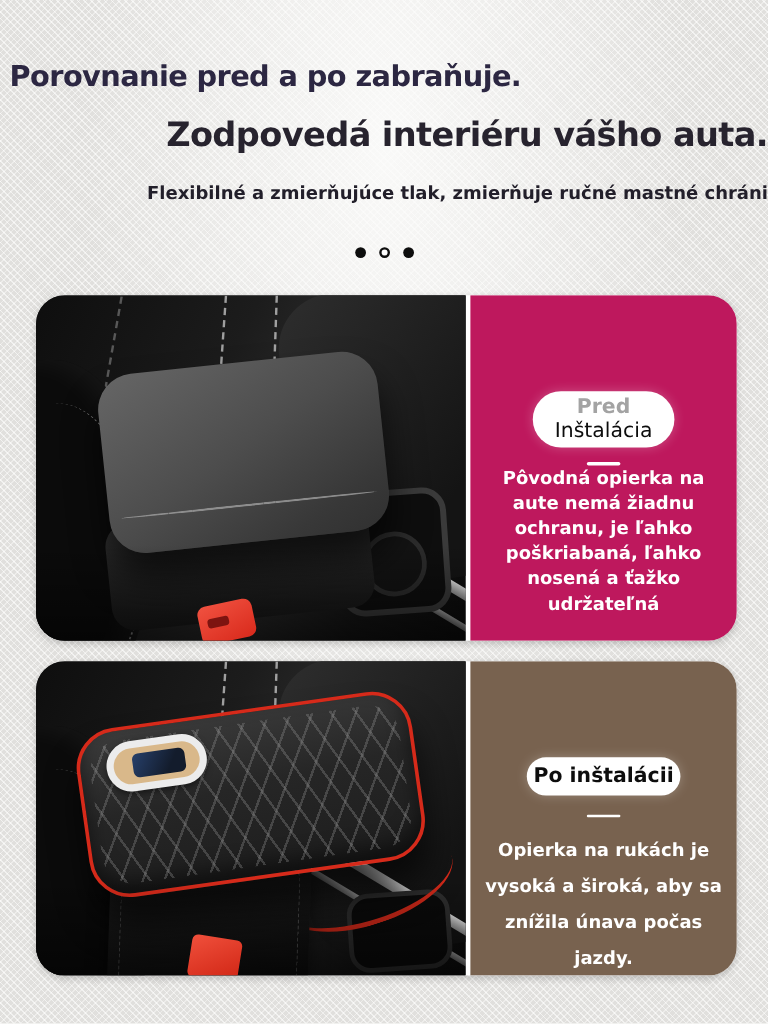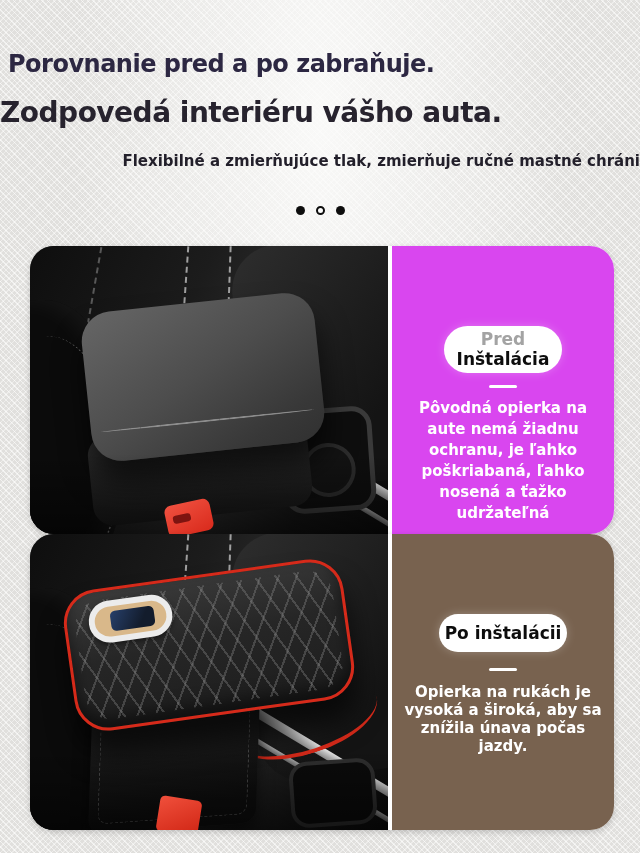--- a/index.html
+++ b/index.html
@@ -15,21 +15,21 @@
       repeating-linear-gradient(-45deg, rgba(255,255,255,.4) 0 1px, rgba(0,0,0,0.02) 1px 4px);
   }
 
   
   .kicker{
     position:absolute; left:8px; top:50px;
     font-size:24px; font-weight:bold; color:#2c2742; letter-spacing:-0.5px;
   }
   .title{
     position:absolute; left:0; top:96px; width:100%;
-    text-align:left; font-size:28px; font-weight:bold; color:#27232e; letter-spacing:-0.5px;
+    text-align:right; font-size:28px; font-weight:bold; color:#27232e; letter-spacing:-0.5px;
   }
   .subtitle{
     position:absolute; left:0; top:150px; width:100%;
     text-align:right; font-size:15px; font-weight:bold; color:#221f2a; line-height:22px;
   }
   .subtitle span{ display:block; }
 
   .dots{
     position:absolute; left:0; top:206px; width:100%;
     display:flex; justify-content:center; align-items:center; gap:11px;
@@ -38,21 +38,21 @@
   .dot[data-state="filled"]{ background:#0d0d0d; }
   .dot[data-state="hollow"]{ background:#fdfdfd; border:2.5px solid #0d0d0d; }
 
   
   .panel{
     position:absolute; left:30px; width:584px;
     border-radius:24px; overflow:hidden; background:#ffffff;
     display:flex; box-shadow:0 2px 6px rgba(0,0,0,.18);
   }
   .panel-before{ top:246px; height:288px; }
-  .panel-after{ top:534px; height:296px; }
+  .panel-after{ top:551px; height:262px; }
 
   .photo{ position:relative; width:358px; height:100%; flex:none; overflow:hidden; background:#181818; }
   .photo-base{
     position:absolute; inset:0;
     background:linear-gradient(115deg,#0e0e0e 0%,#1c1c1c 38%,#2b2b2b 58%,#151515 80%,#0c0c0c 100%);
   }
   .seat-stitch{ position:absolute; top:-10px; height:230px; width:0;
     border-left:2px dashed rgba(230,230,230,.65); }
   .seat-stitch.s1{ left:150px; transform:rotate(4deg); }
   .seat-stitch.s2{ left:196px; transform:rotate(2deg); }
@@ -154,43 +154,43 @@
   .red-object{
     position:absolute; left:128px; bottom:-4px; width:42px; height:36px;
     background:linear-gradient(150deg,#f0503c,#cf2413); border-radius:5px; transform:rotate(9deg);
   }
 
   
   .info{
     flex:1; margin-left:4px; height:100%;
     display:flex; flex-direction:column; align-items:center;
   }
-  .info-before{ background:#d946ef; }
+  .info-before{ background:#be185d; }
   .info-after{ background:#78624f; }
 
   .badge-pill{
     background:#ffffff; border-radius:24px;
     display:flex; flex-direction:column; align-items:center; justify-content:center;
     box-shadow:0 0 10px rgba(255,255,255,.25);
   }
   .pill-before{ margin-top:80px; width:118px; height:47px; }
   .pill-before .badge-top{ font-size:17px; font-weight:bold; color:#a3a3a3; line-height:19px; }
-  .pill-before .badge-bottom{ font-size:17px; font-weight:bold; color:#0d0d0d; line-height:21px; }
+  .pill-before .badge-bottom{ font-size:17px; font-weight:normal; color:#0d0d0d; line-height:21px; }
   .pill-after{ margin-top:80px; width:128px; height:38px; }
   .pill-after .badge-label{ font-size:17px; font-weight:bold; color:#0d0d0d; }
 
   .mini-divider{ width:28px; height:3px; background:#ffffff; border-radius:2px; }
   .info-before .mini-divider{ margin-top:12px; }
   .info-after .mini-divider{ margin-top:16px; }
 
   .panel-desc{
-    margin-top:10px; width:206px; text-align:center;
+    width:206px; text-align:center;
     font-size:15px; font-weight:bold; color:#ffffff; line-height:21px;
   }
-  .info-after .panel-desc{ width:212px; line-height:18px; margin-top:12px; }
+  .info-after .panel-desc{ width:212px; line-height:30px; margin-top:12px; }
 </style>
 </head>
 <body>
 
 <div class="stage">
 
   <div class="kicker">Porovnanie pred a po zabraňuje.</div>
   <div class="title">Zodpovedá interiéru vášho auta.</div>
   <div class="subtitle">
     <span>Flexibilné a zmierňujúce tlak, zmierňuje ručné mastné chráni</span>

